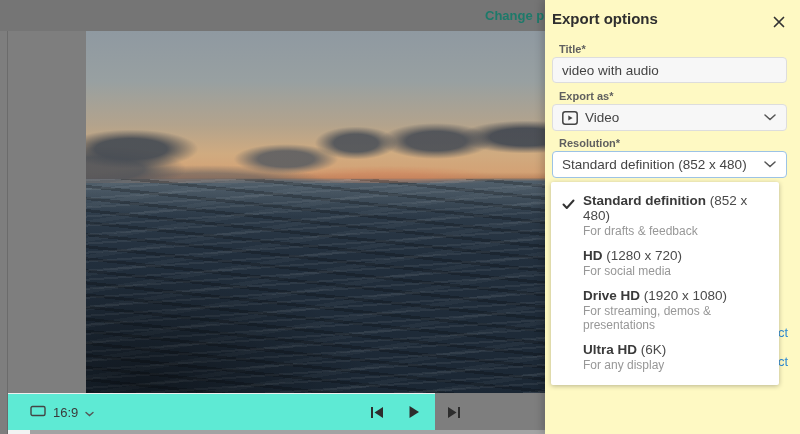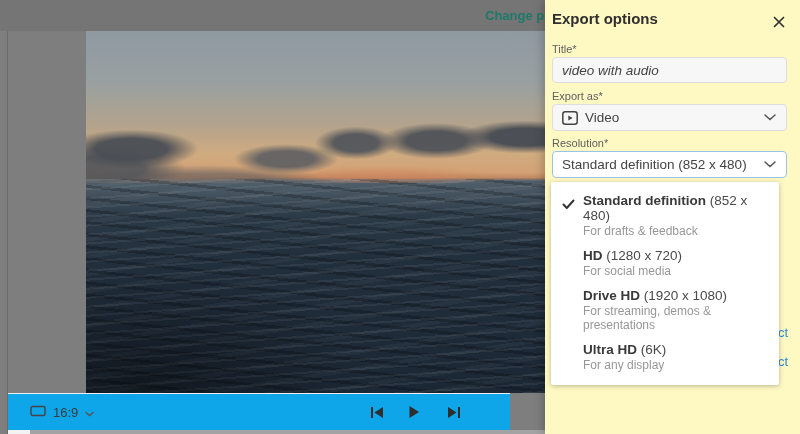--- a/index.html
+++ b/index.html
@@ -30,39 +30,39 @@
       radial-gradient(120px 12px at 60px 150px, rgba(210,140,100,.45) 30%, rgba(210,140,100,0) 80%);}
   .video .ocean{position:absolute;left:0;top:41%;width:100%;height:59%;
     background:
       radial-gradient(320px 170px at 12% 95%, rgba(0,0,0,.4), rgba(0,0,0,0) 70%),
       repeating-linear-gradient(-4deg, rgba(224,228,230,.07) 0 2px, rgba(0,0,0,0) 2px 9px),
       repeating-linear-gradient(6deg, rgba(0,0,0,.22) 0 3px, rgba(0,0,0,0) 3px 12px),
       repeating-linear-gradient(-9deg, rgba(180,190,195,.05) 0 4px, rgba(0,0,0,0) 4px 17px),
       linear-gradient(180deg, rgba(120,135,145,.25), rgba(0,0,0,0) 18%);}
 
   
-  .controlbar{position:absolute;left:8px;top:393px;width:502px;height:36px;background:#0ea5e9;border-top:1px solid #efefef;}
+  .controlbar{position:absolute;left:8px;top:393px;width:427px;height:36px;background:#5eead4;border-top:1px solid #efefef;}
   .bottom-strip{position:absolute;left:8px;top:430px;width:537px;height:4px;background:#a3a3a3;}
   .bottom-corner{position:absolute;left:8px;top:430px;width:22px;height:4px;background:#f2f2f2;}
   .aspect{position:absolute;left:22px;top:0;height:36px;display:flex;align-items:center;gap:7px;cursor:pointer;}
   .aspect .label{font-size:13px;color:#3a3a3a;}
   .pbtn{position:absolute;top:0;height:36px;display:flex;align-items:center;cursor:pointer;}
   .pbtn.skipback{left:362px;} .pbtn.play{left:400px;} .pbtn.skipfwd{left:439px;}
 
   
   .panel{position:absolute;left:545px;top:0;width:255px;height:434px;background:#fef9c3;
     box-shadow:-3px 0 8px rgba(0,0,0,.18);}
   .panel-header{position:absolute;left:7px;top:10px;font-size:15px;font-weight:bold;color:#2f2f2f;}
   .close-btn{position:absolute;left:225px;top:13px;width:18px;height:18px;display:flex;align-items:center;justify-content:center;cursor:pointer;}
 
-  .field-label{position:absolute;left:7px;font-size:11px;color:#5f5f5f;}
+  .field-label{position:absolute;left:14px;font-size:11px;color:#5f5f5f;font-weight:bold;}
   .lbl-title{top:43px;} .lbl-export{top:90px;} .lbl-res{top:137px;}
 
   .input-box{position:absolute;left:7px;width:233px;height:24px;background:#f7f7f7;border:1px solid #ddd;border-radius:4px;
-    display:flex;align-items:center;padding:0;box-sizing:content-box;font-style:italic;}
+    display:flex;align-items:center;padding:0;box-sizing:content-box;}
   .title-input{top:57px;}
   .title-input .val{font-size:13.5px;color:#444;padding-left:9px;}
   .select-box{position:absolute;left:7px;width:233px;height:25px;border-radius:4px;display:flex;align-items:center;cursor:pointer;}
   .export-select{top:104px;background:#f7f7f7;border:1px solid #ddd;}
   .export-select .val{font-size:13.5px;color:#444;margin-left:7px;}
   .export-select .vicon{margin-left:9px;display:flex;}
   .res-select{top:151px;background:#fff;border:1px solid #9cc3e5;}
   .res-select .val{font-size:13.5px;color:#444;margin-left:9px;}
   .chev{position:absolute;right:10px;display:flex;}
 

